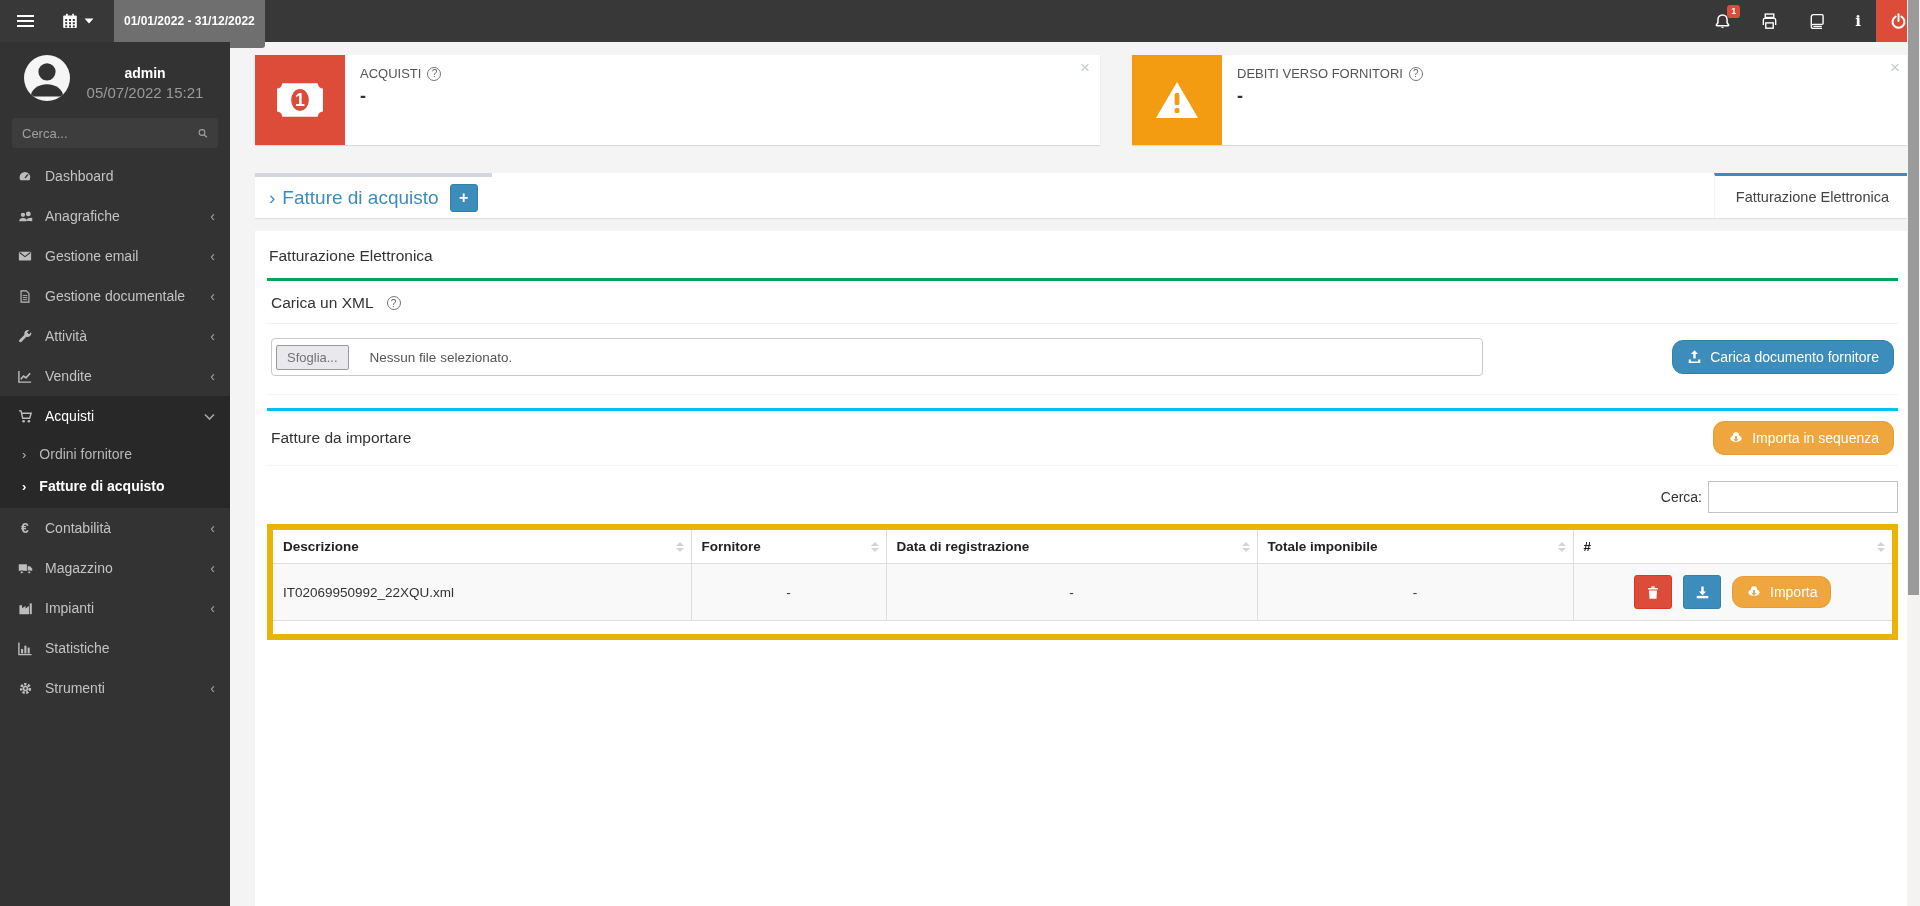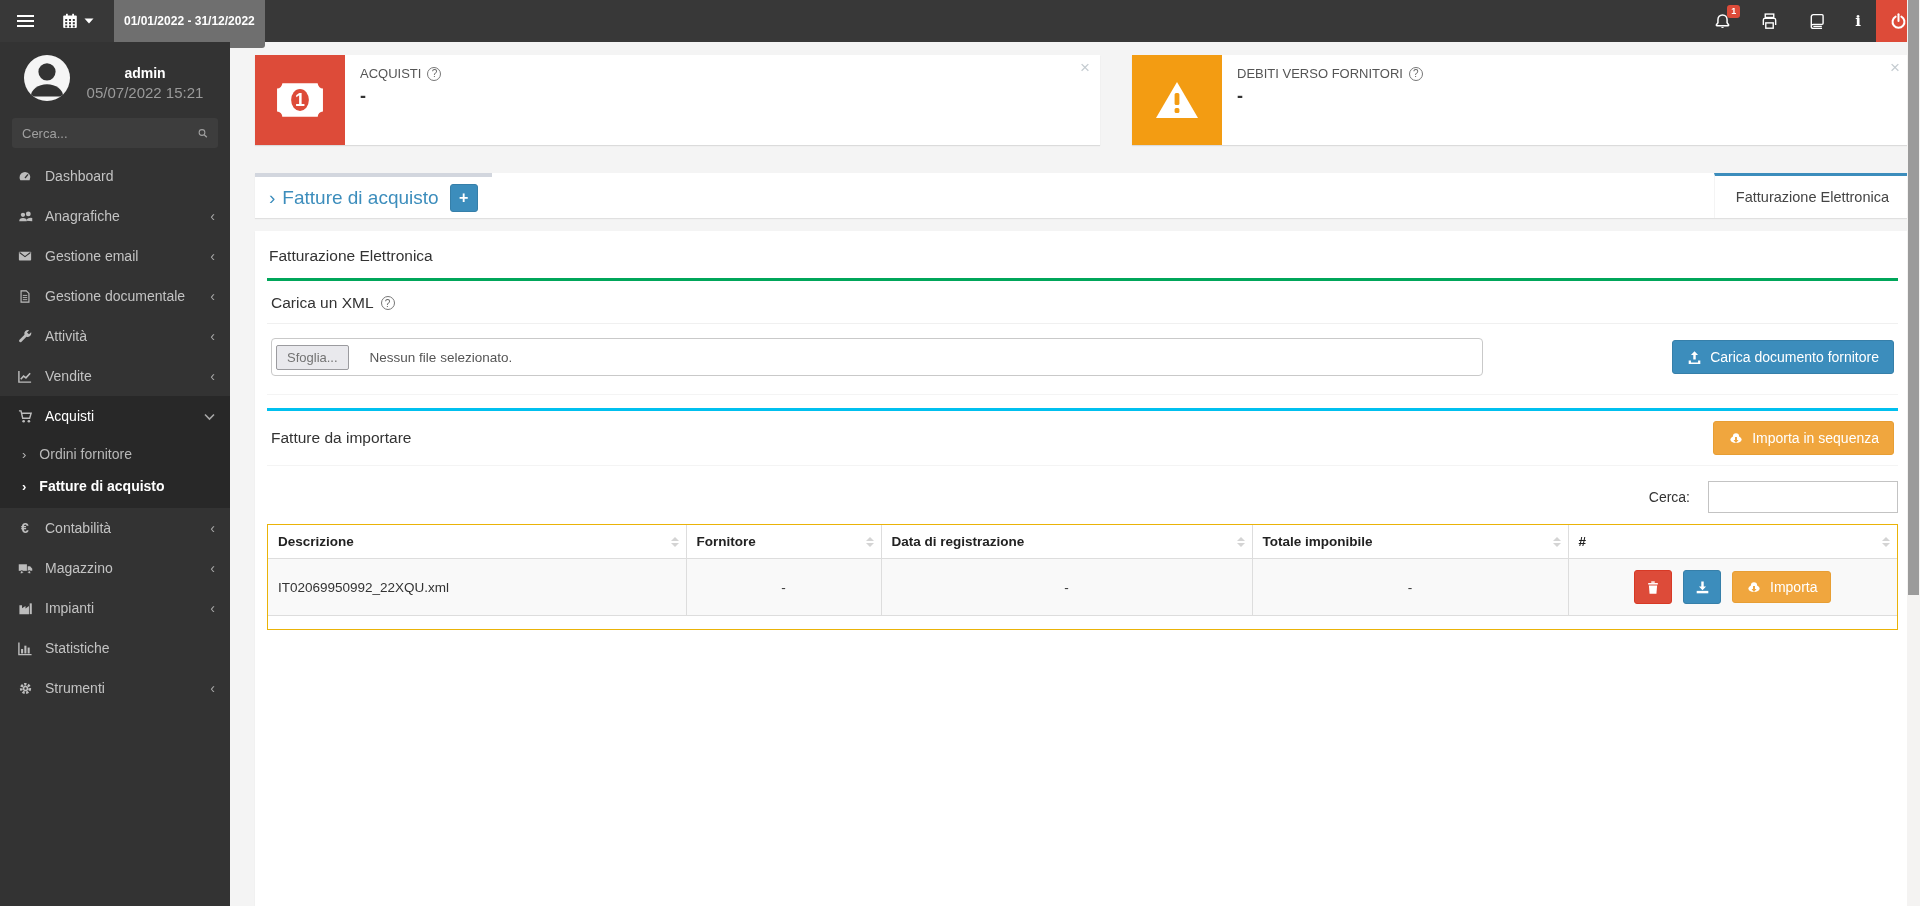--- a/index.html
+++ b/index.html
@@ -82,42 +82,42 @@
   .add-btn { width:28px; height:28px; background:#3c8dbc; border:1px solid #367fa9; border-radius:3px;
     color:#fff; font-size:16px; font-weight:bold; display:flex; align-items:center; justify-content:center; cursor:pointer; }
   .tab-active { border-top:3px solid #3c8dbc; border-left:1px solid #f4f4f4; display:flex;
     align-items:center; padding:0 21px; font-size:14.5px; color:#444; cursor:pointer; }
 
   .panel { background:#fff; flex:1; padding:9px 12px 0; box-shadow:0 1px 1px rgba(0,0,0,.08); }
   .panel-heading { font-size:15.5px; color:#333; padding:7px 2px 13px; }
   .hr-green { height:3px; background:#00a65a; }
   .hr-cyan { height:3px; background:#00c0ef; margin-top:13px; }
 
-  .sec-header { display:flex; align-items:center; gap:7px; padding:13px 4px 11px;
+  .sec-header { display:flex; align-items:center; gap:13px; padding:13px 4px 11px;
     font-size:15.5px; color:#333; border-bottom:1px solid #f0f0f0; }
   .upload-row { display:flex; align-items:center; padding:14px 4px 18px; border-bottom:1px solid #f4f4f4; }
   .file-input { width:1212px; height:38px; border:1px solid #c9c9c9; border-radius:4px; background:#fff;
     display:flex; align-items:center; padding:3px 4px; cursor:pointer; }
   .browse-btn { background:#e9e9ed; border:1px solid #9b9b9f; border-radius:2px; font-size:13px;
     color:#737373; padding:4px 10px; cursor:pointer; font-family:inherit; }
   .file-status { margin-left:9px; font-size:13.5px; color:#555;padding-left:12px; }
   .upload-row .spacer { flex:1; }
-  .btn { display:inline-flex; align-items:center; gap:8px; border-radius:3px; color:#fff;
+  .btn { display:inline-flex; align-items:flex-start; gap:8px; border-radius:11px; color:#fff;
     font-size:14px; padding:8px 14px; cursor:pointer; border:1px solid transparent; font-family:inherit; }
   .btn-primary { background:#3c8dbc; border-color:#367fa9; }
   .btn-warning { background:#f0a63e; border-color:#e79e34; }
 
   .import-header { display:flex; align-items:center; justify-content:space-between;
     padding:10px 4px 10px; border-bottom:1px solid #f4f4f4; }
   .import-title { font-size:15.5px; color:#333; }
-  .search-row { display:flex; justify-content:flex-end; align-items:center; gap:18px; padding:15px 0 11px; }
+  .search-row { display:flex; justify-content:flex-end; align-items:center; gap:6px; padding:15px 0 11px; }
   .search-row label { font-size:14px; color:#333; }
   .dt-search { width:190px; height:32px; border:1px solid #c3c3c3; padding:0 8px; font-size:13px; font-family:inherit; outline:none; }
 
-  .table-wrap { border:1px solid #eab308; }
+  .table-wrap { border:6px solid #eab308; }
   table.dt { width:100%; border-collapse:collapse; }
   table.dt th { text-align:left; font-size:13.5px; color:#222; font-weight:bold; background:#fff;
     padding:9px 22px 9px 10px; border-left:1px solid #ddd; border-bottom:1px solid #ddd; position:relative; cursor:pointer; }
   table.dt th:first-child, table.dt td:first-child { border-left:none; }
   .sort-arrows { position:absolute; right:7px; top:50%; transform:translateY(-50%);
     display:flex; flex-direction:column; gap:2px; }
   .sort-arrows .up { width:0; height:0; border-left:4px solid transparent; border-right:4px solid transparent;
     border-bottom:4px solid #d4d4d4; }
   .sort-arrows .down { width:0; height:0; border-left:4px solid transparent; border-right:4px solid transparent;
     border-top:4px solid #d4d4d4; }

